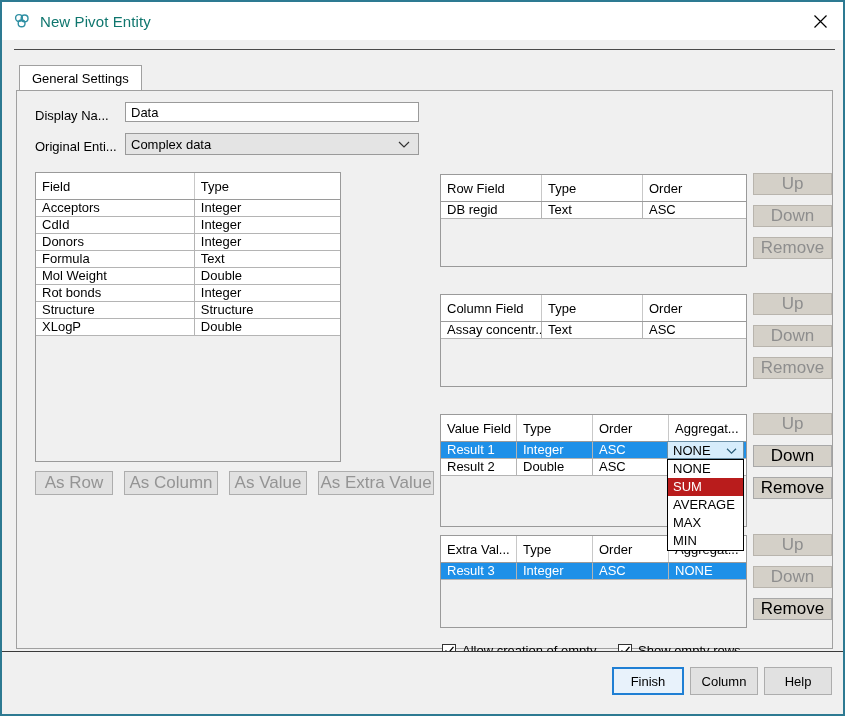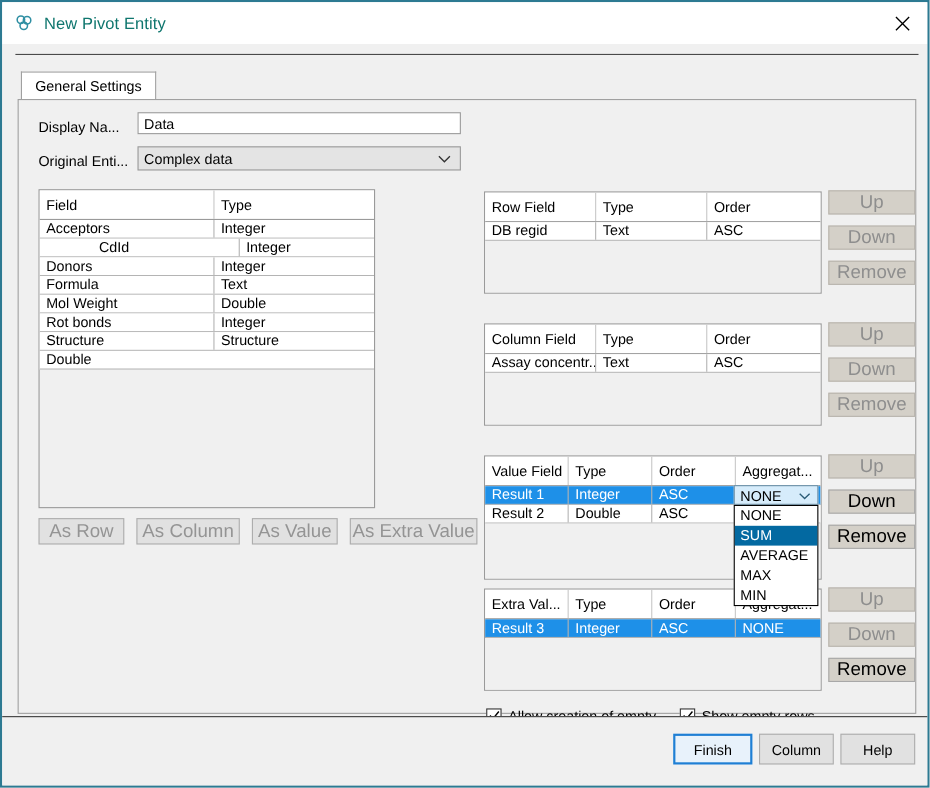--- a/index.html
+++ b/index.html
@@ -147,21 +147,21 @@
     box-sizing:border-box;
     background:#ffffff;
     border:1px solid #000000;
     z-index:50;
   }
   .dropitem{
     height:18px;line-height:18px;
     padding-left:5px;font-size:13px;color:#000;
     white-space:nowrap;cursor:default;
   }
-  .dropitem.hl{background:#0369a1;color:#ffffff;}
+  .dropitem.hl{background:#b91c1c;color:#ffffff;}
   
   .btn{
     position:absolute;box-sizing:border-box;
     background:#d4d0c8;
     border:1px solid #a8a8a8;
     font-family:inherit;font-size:17px;color:#000;
     display:flex;align-items:center;justify-content:center;
     cursor:default;
     user-select:none;
   }
@@ -249,21 +249,21 @@
           <div class="thead">
             <div class="th" style="width:200px;">Field</div>
             <div class="th" style="width:183px;">Type</div>
           </div>
           <div class="tbody">
             <div class="tr">
               <div class="td" style="width:200px;">Acceptors</div>
               <div class="td" style="width:183px;">Integer</div>
             </div>
             <div class="tr">
-              <div class="td" style="width:200px;margin-left:48px;">CdId</div>
+              <div class="td" style="width:200px;">CdId</div>
               <div class="td" style="width:183px;">Integer</div>
             </div>
             <div class="tr">
               <div class="td" style="width:200px;">Donors</div>
               <div class="td" style="width:183px;">Integer</div>
             </div>
             <div class="tr">
               <div class="td" style="width:200px;">Formula</div>
               <div class="td" style="width:183px;">Text</div>
             </div>
@@ -273,20 +273,21 @@
             </div>
             <div class="tr">
               <div class="td" style="width:200px;">Rot bonds</div>
               <div class="td" style="width:183px;">Integer</div>
             </div>
             <div class="tr">
               <div class="td" style="width:200px;">Structure</div>
               <div class="td" style="width:183px;">Structure</div>
             </div>
             <div class="tr">
+              <div class="td" style="width:200px;">XLogP</div>
               <div class="td" style="width:183px;">Double</div>
             </div>
           </div>
         </div>
 
         <div class="btn plain dis" style="left:18px;top:380px;width:78px;height:24px;">
           <span>As Row</span>
         </div>
         <div class="btn plain dis" style="left:107px;top:380px;width:94px;height:24px;">
           <span>As Column</span>

